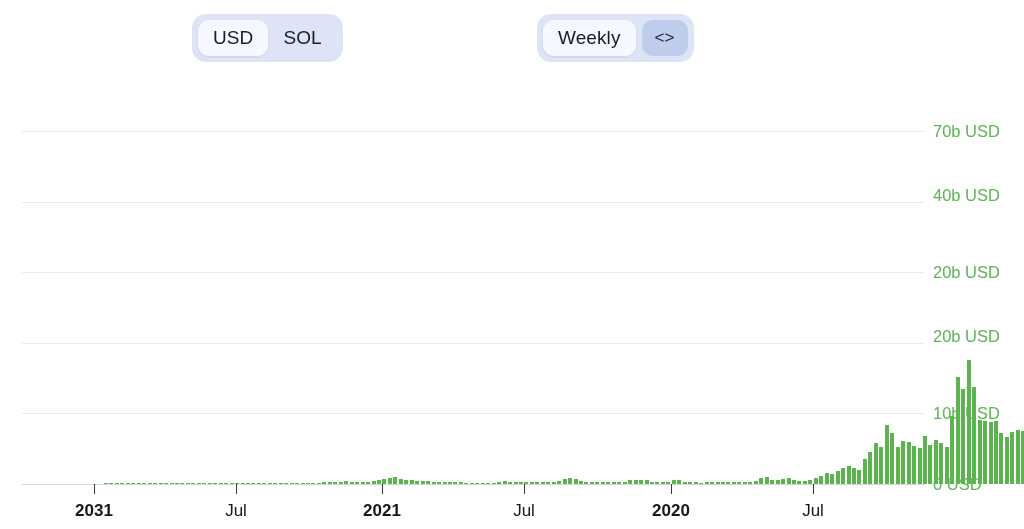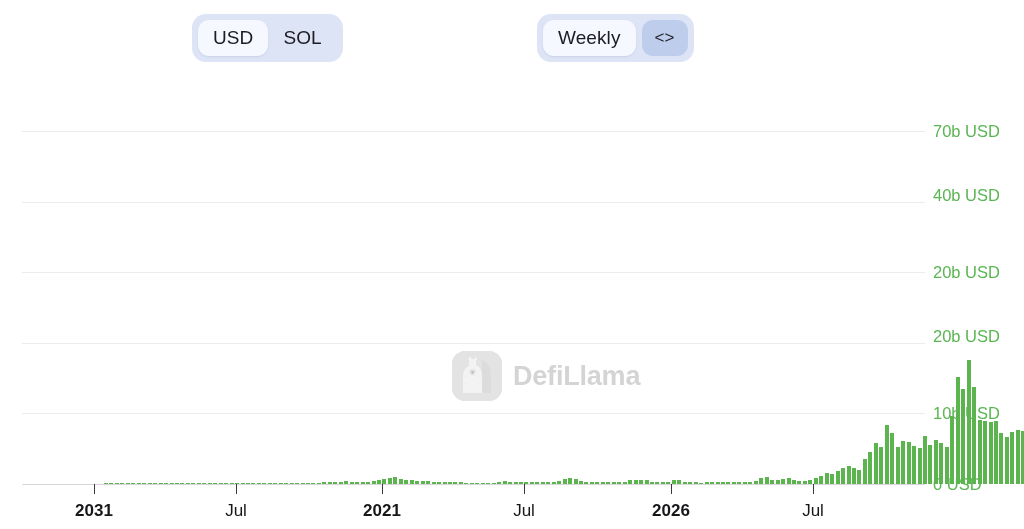--- a/index.html
+++ b/index.html
@@ -383,44 +383,22 @@
       <div id="xticks">
           <div class="xtick-mark" style="left: 94px;"></div>
           <div class="xtick-label major" style="left: 94px;">2031</div>
           <div class="xtick-mark" style="left: 236px;"></div>
           <div class="xtick-label" style="left: 236px;">Jul</div>
           <div class="xtick-mark" style="left: 382px;"></div>
           <div class="xtick-label major" style="left: 382px;">2021</div>
           <div class="xtick-mark" style="left: 524px;"></div>
           <div class="xtick-label" style="left: 524px;">Jul</div>
           <div class="xtick-mark" style="left: 671px;"></div>
-          <div class="xtick-label major" style="left: 671px;">2026</div>
+          <div class="xtick-label major" style="left: 671px;">2020</div>
           <div class="xtick-mark" style="left: 813px;"></div>
           <div class="xtick-label" style="left: 813px;">Jul</div>
         </div>
 
-      <div class="watermark">
-        <div class="wm-logo">
-          <svg width="50" height="50" viewBox="0 0 50 50" aria-hidden="true">
-            <rect x="0" y="0" width="50" height="50" rx="13" fill="#e3e3e3"></rect>
-            <path d="M17 8 L17 15 Q11 17 11 26 L11 42 L30 42 L30 26 Q30 16 24 14 L24 8 Z" fill="#f3f3f3"></path>
-            <path d="M30 9 Q39 12 39 25 L39 42 L30 42 Z" fill="#dcdcdc"></path>
-            <circle cx="20.5" cy="21" r="3.3" fill="#e6e6e6"></circle>
-            <path d="M18.6 20 L22.4 20 L20.5 23.6 Z" fill="#bfbfbf"></path>
-            <g fill="#f0f0f0">
-              <rect x="12.5" y="18.5" width="3.6" height="1.8" rx="0.9"></rect>
-              <rect x="12.5" y="24.5" width="3.6" height="1.8" rx="0.9"></rect>
-              <rect x="12.5" y="30.5" width="3.6" height="1.8" rx="0.9"></rect>
-              <rect x="25" y="18.5" width="3.6" height="1.8" rx="0.9"></rect>
-              <rect x="25" y="24.5" width="3.6" height="1.8" rx="0.9"></rect>
-              <rect x="25" y="30.5" width="3.6" height="1.8" rx="0.9"></rect>
-            </g>
-            <path d="M16 9 L18.5 5 L20 9 Z" fill="#f3f3f3"></path>
-            <path d="M22 9 L23.5 5 L25.5 9 Z" fill="#f3f3f3"></path>
-          </svg>
-        </div>
-        <div class="wm-text">DefiLlama</div>
-      </div>
 
     </div>
   </div>
 
 </div>
 
 </body></html>

